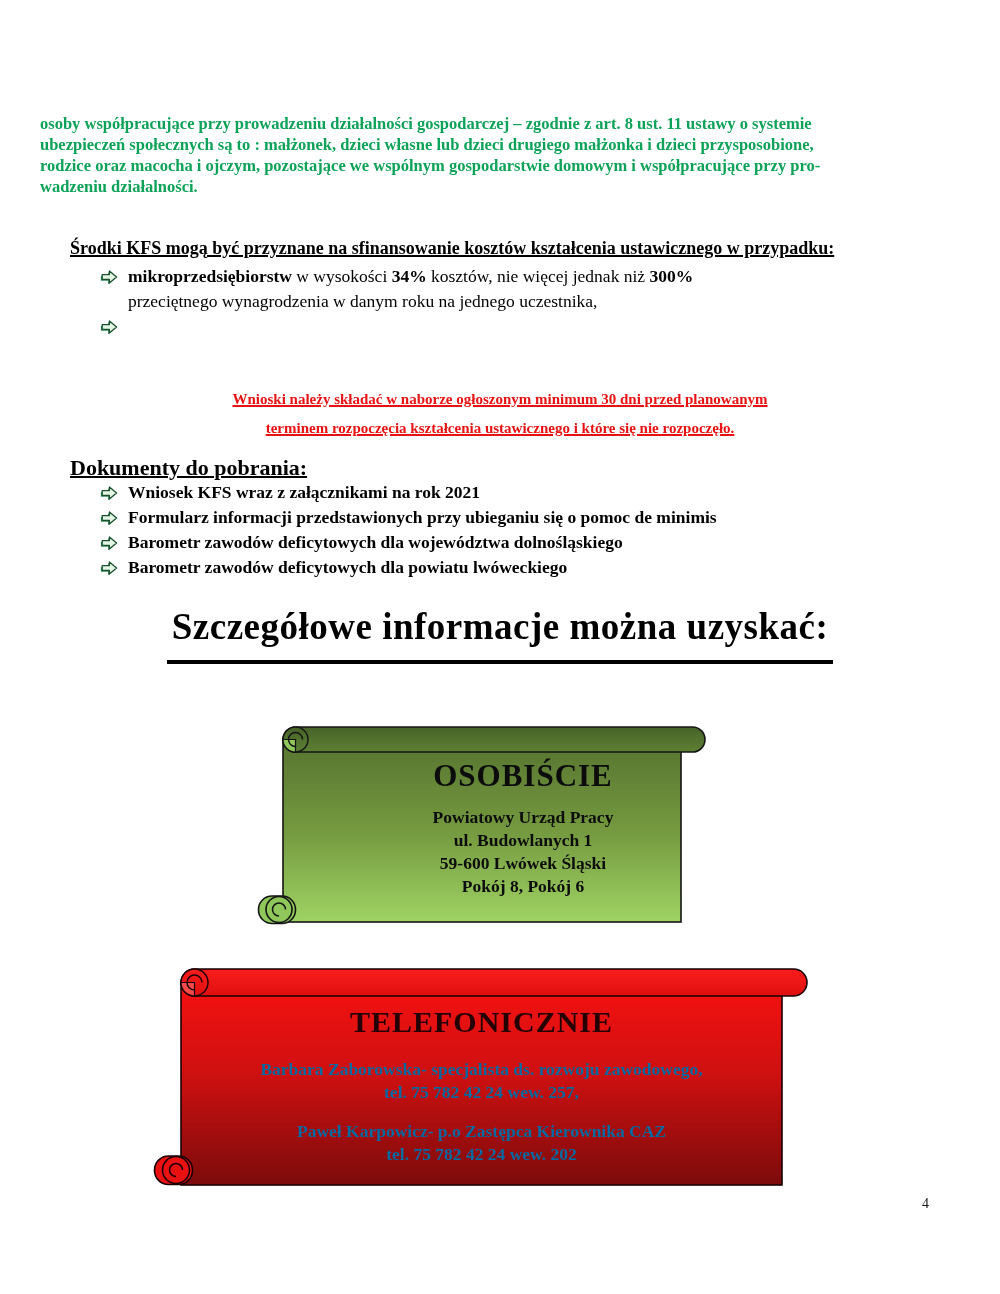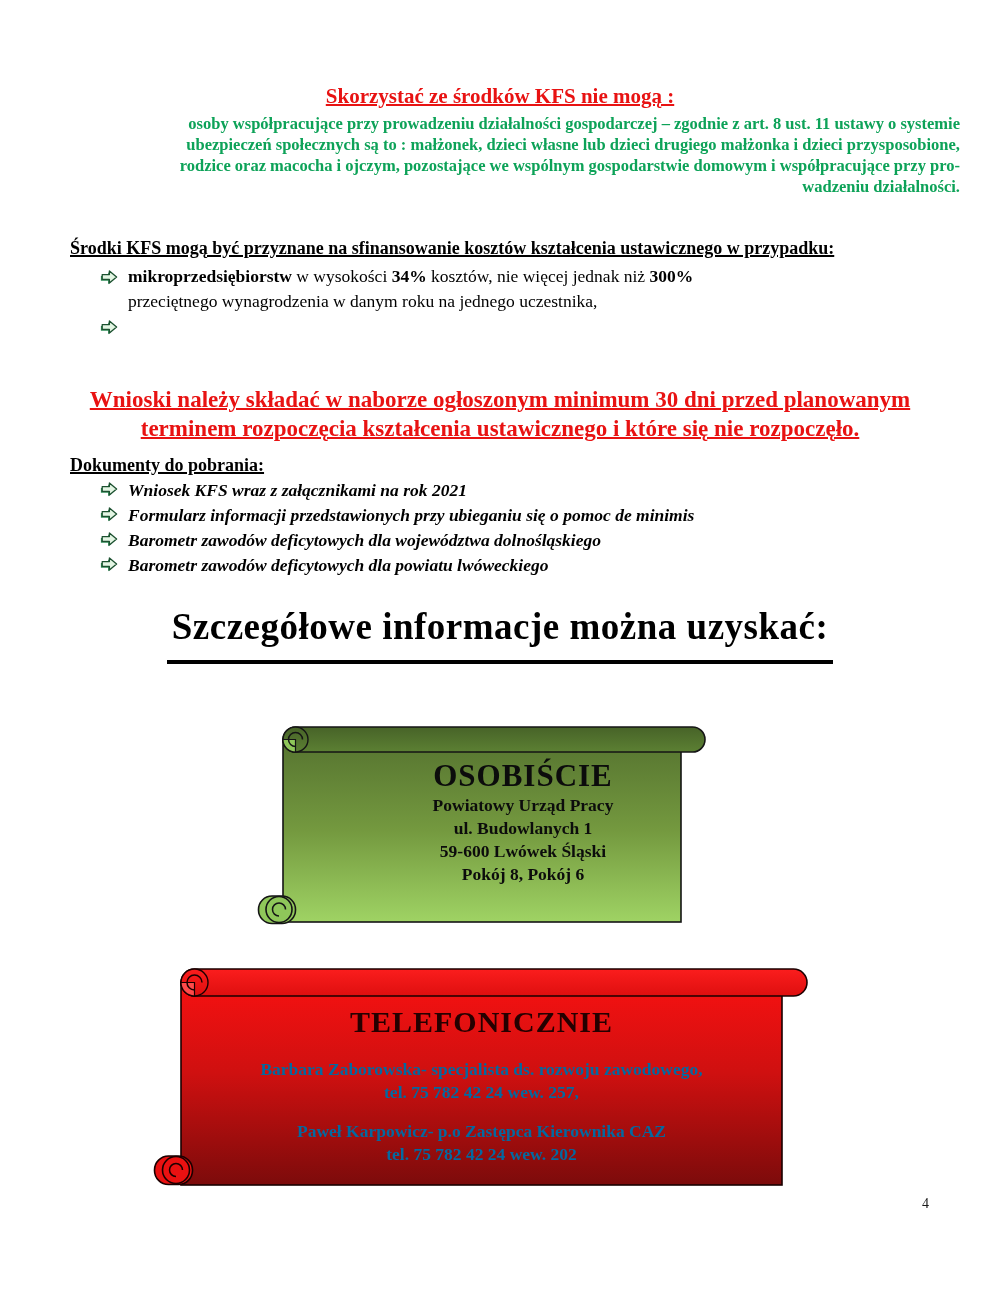--- a/index.html
+++ b/index.html
@@ -9,49 +9,49 @@
     font-family:"Liberation Serif", serif; color:#000;
   }
   .nowrap { white-space:nowrap; }
 
   .exclusion-title {
     position:absolute; top:84px; left:0; width:1000px; text-align:center;
     color:#e81212; font-size:21px; font-weight:bold;
     text-decoration:underline; text-decoration-thickness:2px;
   }
   .exclusion-para {
-    position:absolute; top:113px; left:40px; width:920px; text-align:right;
+    position:absolute; top:113px; left:40px; width:920px; text-align:left;
     color:#0da258; font-weight:bold; font-size:16.5px; line-height:21px;
   }
 
   .funding-heading {
     position:absolute; top:238px; left:70px;
     font-size:18px; font-weight:bold;
     text-decoration:underline; text-decoration-thickness:1.5px;
     white-space:nowrap;
   }
   .bullets { position:absolute; top:264px; left:100px; width:840px; }
   .bullet-row { display:flex; align-items:flex-start; }
   .bullet-icon { flex:0 0 auto; width:19px; height:17px; margin:4px 9px 0 0; }
   .bullet-text { font-size:17.5px; line-height:25px; }
 
   .notice {
     position:absolute; top:385px; left:0; width:1000px; text-align:center;
-    color:#e81212; font-weight:bold; font-size:23px; line-height:29px;
+    color:#e81212; font-weight:bold; font-size:15px; line-height:29px;
     text-decoration:underline; text-decoration-thickness:2px;
   }
 
   .downloads-heading {
     position:absolute; top:455px; left:70px;
-    font-size:18px; font-weight:bold;
+    font-size:22px; font-weight:bold;
     text-decoration:underline; text-decoration-thickness:1.5px;
     white-space:nowrap;
   }
   .downloads { position:absolute; top:480px; left:100px; }
-  .download-row { display:flex; height:25px;font-style:italic; }
+  .download-row { display:flex; align-items:center; height:25px; }
   .download-row .bullet-icon { margin:0 9px 0 0; }
   .download-label { font-size:17.5px; font-weight:bold; white-space:nowrap; }
 
   .info-wrap { position:absolute; top:605px; left:0; width:1000px; text-align:center; }
   .info-heading {
     display:inline-block; font-size:37px; font-weight:bold; letter-spacing:0.5px;
     border-bottom:4px solid #000; padding:0 5px 12px;
     white-space:nowrap;
   }
 
@@ -61,33 +61,32 @@
   .red-scroll   { left:153px; top:968px; width:655px; height:218px; }
 
   .scroll-body-text { position:absolute; text-align:center; }
   .green-scroll .scroll-body-text { left:26px; top:26px; width:480px; }
   .red-scroll   .scroll-body-text { left:28px; top:28px; width:601px; }
 
   .scroll-title { font-weight:bold; letter-spacing:1px; color:#0c0c0c; }
   .green-scroll .scroll-title { margin-top:6px; font-size:31px; }
   .red-scroll   .scroll-title { margin-top:9px; font-size:30px; color:#250000; }
 
-  .green-scroll .addr { margin-top:0; font-size:17.5px; font-weight:bold; line-height:23px; color:#0c0c0c; }
+  .green-scroll .addr { margin-top:12px; font-size:17.5px; font-weight:bold; line-height:23px; color:#0c0c0c; }
   .red-scroll .grp { font-size:17.5px; font-weight:bold; line-height:23px; color:#0369a1; }
   .red-scroll .grp1 { margin-top:19px; }
   .red-scroll .grp2 { margin-top:16px; }
 
   .page-number { position:absolute; left:922px; top:1196px; font-size:14px; color:#1a1a1a; }
 </style>
 </head>
 <body>
 
 <div class="page">
 
-  <div class="exclusion-title nowrap">Skorzystać ze środków KFS nie mogą :</div>
 
   <div class="exclusion-para">
     <div class="nowrap">osoby współpracujące przy prowadzeniu działalności gospodarczej – zgodnie z art. 8 ust. 11 ustawy o systemie</div>
     <div class="nowrap">ubezpieczeń społecznych są to : małżonek, dzieci własne lub dzieci drugiego małżonka i dzieci przysposobione,</div>
     <div class="nowrap">rodzice oraz macocha i ojczym, pozostające we wspólnym gospodarstwie domowym i współpracujące przy pro-</div>
     <div class="nowrap">wadzeniu działalności.</div>
   </div>
 
   <div class="funding-heading">Środki KFS mogą być przyznane na sfinansowanie kosztów kształcenia ustawicznego w przypadku:</div>
 

